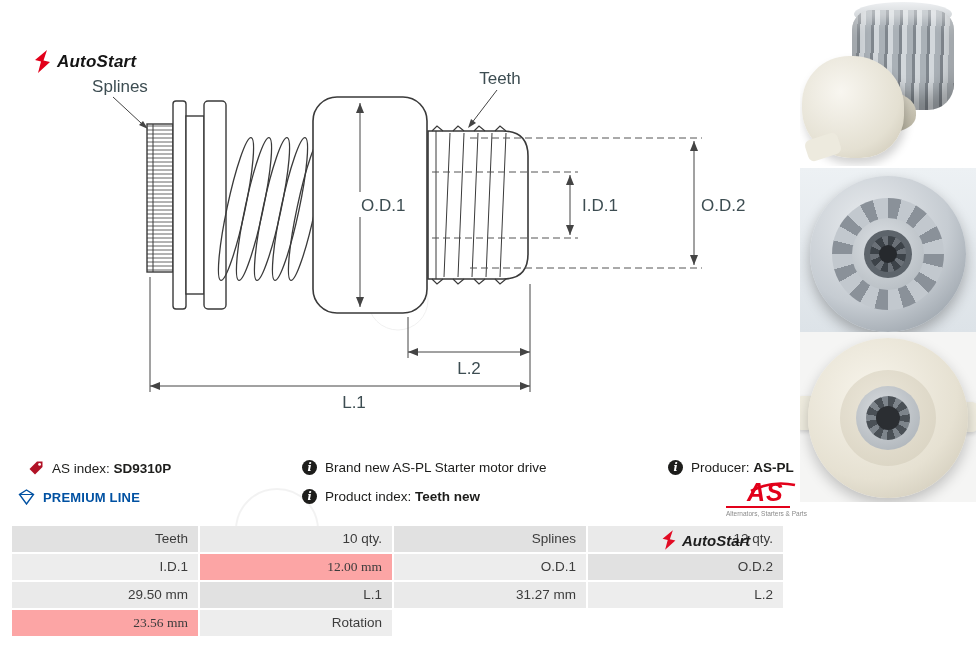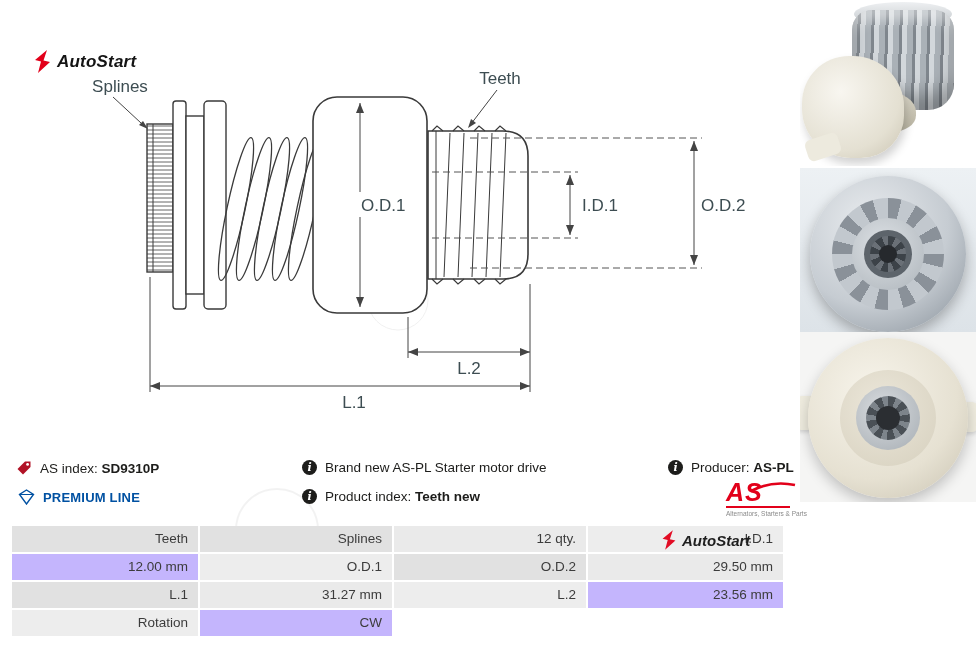--- a/index.html
+++ b/index.html
@@ -19,23 +19,23 @@
     display:flex;align-items:center;justify-content:center;
     font-family:"DejaVu Serif", serif;font-style:italic;font-weight:700;font-size:11px;line-height:1;}
   .premium{color:#0051a2;font-weight:700;font-size:13px;letter-spacing:.2px;}
   
   .spec-table{
     display:grid;grid-template-columns:186px 192px 192px 195px;grid-auto-rows:26px;
     gap:2px;background:#ffffff;font-size:13.5px;color:#3c3c3c;
   }
   .spec-table div{line-height:26px;text-align:right;padding-right:10px;box-sizing:border-box;}
   .rA-l{background:#e1e1e1;} .rA-v{background:#eaeaea;}
-  .rB-l{background:#ededed;} .rB-v{background:#c4b5fd;}
-  
-  .aspl-as{color:#e2001a;font-weight:700;font-style:italic;font-size:25px;letter-spacing:1px;line-height:1;}
+  .rB-l{background:#ededed;} .rB-v{background:#fca5a5;font-family:Liberation Serif, serif;}
+  
+  .aspl-as{color:#e2001a;font-weight:700;font-style:italic;font-size:25px;letter-spacing:1px;line-height:1;margin-left:21px;}
   .aspl-tag{font-size:6.5px;color:#8a8a8a;margin-top:2px;white-space:nowrap;}
   
   .wm-circle{border:2px solid rgba(0,0,0,0.05);border-radius:50%;}
   .wm-logo{display:flex;align-items:center;gap:4px;opacity:.95;z-index:6;}
   .wm-logo .brand-text{font-size:15px;font-weight:700;font-style:italic;color:#141414;}
   
   .tile{position:absolute;left:800px;width:176px;overflow:hidden;}
 </style>
 </head>
 <body>
@@ -176,21 +176,21 @@
   <div class="abs" style="left:160px;top:70px;width:18px;height:30px;border-radius:6px;background:#efecdf;box-shadow:0 2px 4px rgba(0,0,0,.15);"></div>
   <div class="abs" style="left:8px;top:6px;width:160px;height:160px;border-radius:50%;background:radial-gradient(circle at 40% 35%,#f7f4eb,#e6e1d2 60%,#cfc9b8 90%);box-shadow:0 6px 14px rgba(0,0,0,.22);"></div>
   <div class="abs" style="left:40px;top:38px;width:96px;height:96px;border-radius:50%;background:radial-gradient(circle at 42% 38%,#ece7da,#d6d0be);"></div>
   <div class="abs" style="left:56px;top:54px;width:64px;height:64px;border-radius:50%;background:radial-gradient(circle at 42% 38%,#dadde0,#a6adb3);"></div>
   <div class="abs" style="left:66px;top:64px;width:44px;height:44px;border-radius:50%;background:repeating-conic-gradient(#4a5056 0 22deg,#7d848b 22deg 40deg);"></div>
   <div class="abs" style="left:76px;top:74px;width:24px;height:24px;border-radius:50%;background:#2b2e32;"></div>
 </div>
 
 <div class="abs wm-circle" style="left:235px;top:488px;width:80px;height:80px;"></div>
 
-<div class="abs info-item" style="left:16px;top:460px;">
+<div class="abs info-item" style="left:28px;top:460px;">
   <svg width="16" height="16" viewBox="0 0 16 16">
     <path d="M1.5 9 L9 1.5 H14.5 V7 L7 14.5 Z" fill="#b11226"></path>
     <circle cx="11.6" cy="4.4" r="1.4" fill="#ffffff"></circle>
   </svg>
   <span><span>AS index:</span>&nbsp;<b>SD9310P</b></span>
 </div>
 
 <div class="abs info-item" style="left:18px;top:489px;">
   <svg width="17" height="16" viewBox="0 0 17 16">
     <polygon points="8.5,1 15.5,5.5 8.5,15 1.5,5.5" fill="none" stroke="#0051a2" stroke-width="1.4"></polygon>
@@ -218,36 +218,36 @@
   <span class="aspl-as">AS</span>
   <svg class="abs" style="left:24px;top:-2px;" width="46" height="16" viewBox="0 0 46 16">
     <path d="M1 13 Q22 2 45 7" stroke="#e2001a" stroke-width="2.6" fill="none"></path>
   </svg>
   <div style="width:64px;height:2px;background:#e2001a;margin-top:1px;"></div>
   <div class="aspl-tag">Alternators, Starters &amp; Parts</div>
 </div>
 
 <div class="abs spec-table" style="left:12px;top:526px;width:771px;">
   <div class="rA-l">Teeth</div>
+  <div class="rA-v">10 qty.</div>
   <div class="rA-l">Splines</div>
   <div class="rA-v">12 qty.</div>
 
   <div class="rB-l">I.D.1</div>
   <div class="rB-v">12.00 mm</div>
   <div class="rB-l">O.D.1</div>
 
   <div class="rA-l">O.D.2</div>
   <div class="rA-v">29.50 mm</div>
   <div class="rA-l">L.1</div>
   <div class="rA-v">31.27 mm</div>
 
   <div class="rB-l">L.2</div>
   <div class="rB-v">23.56 mm</div>
   <div class="rB-l">Rotation</div>
-  <div class="rB-v">CW</div>
 </div>
 
 <div class="abs wm-logo" style="left:660px;top:530px;">
   <svg width="18" height="20" viewBox="0 0 21 23">
     <polygon points="15,0 3,10 9,11.5 6,23 18,12 11.5,10.5" fill="#e2001a"></polygon>
   </svg>
   <span class="brand-text">AutoStart</span>
 </div>
 
 </body></html>

